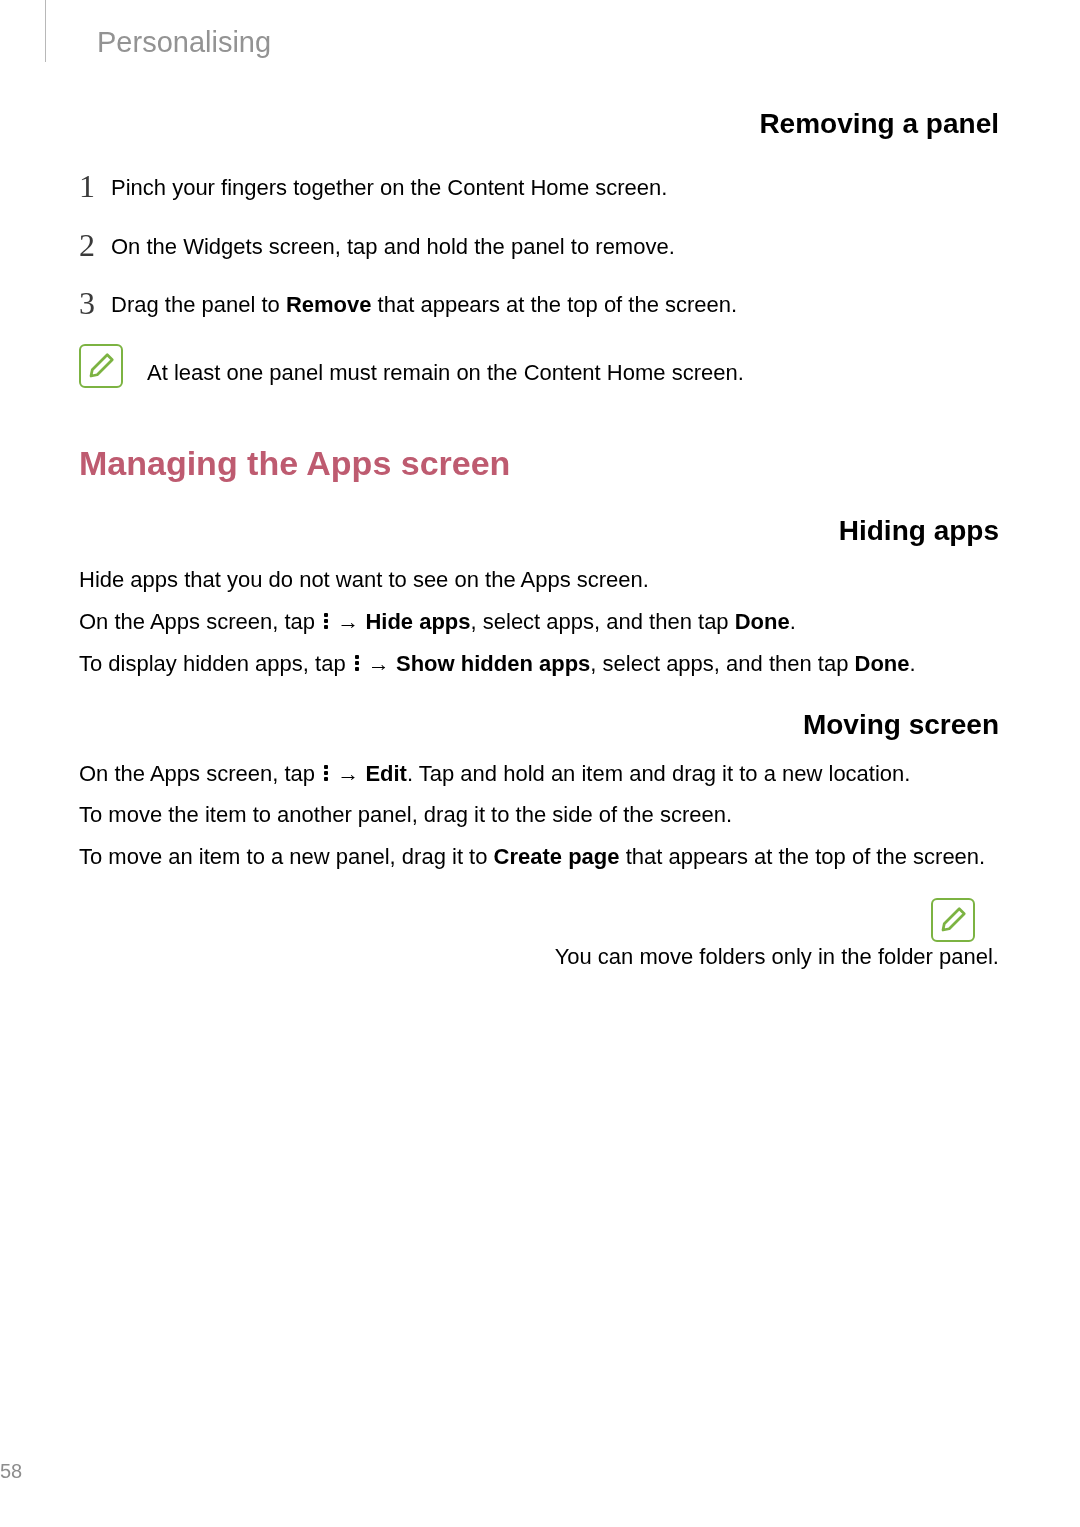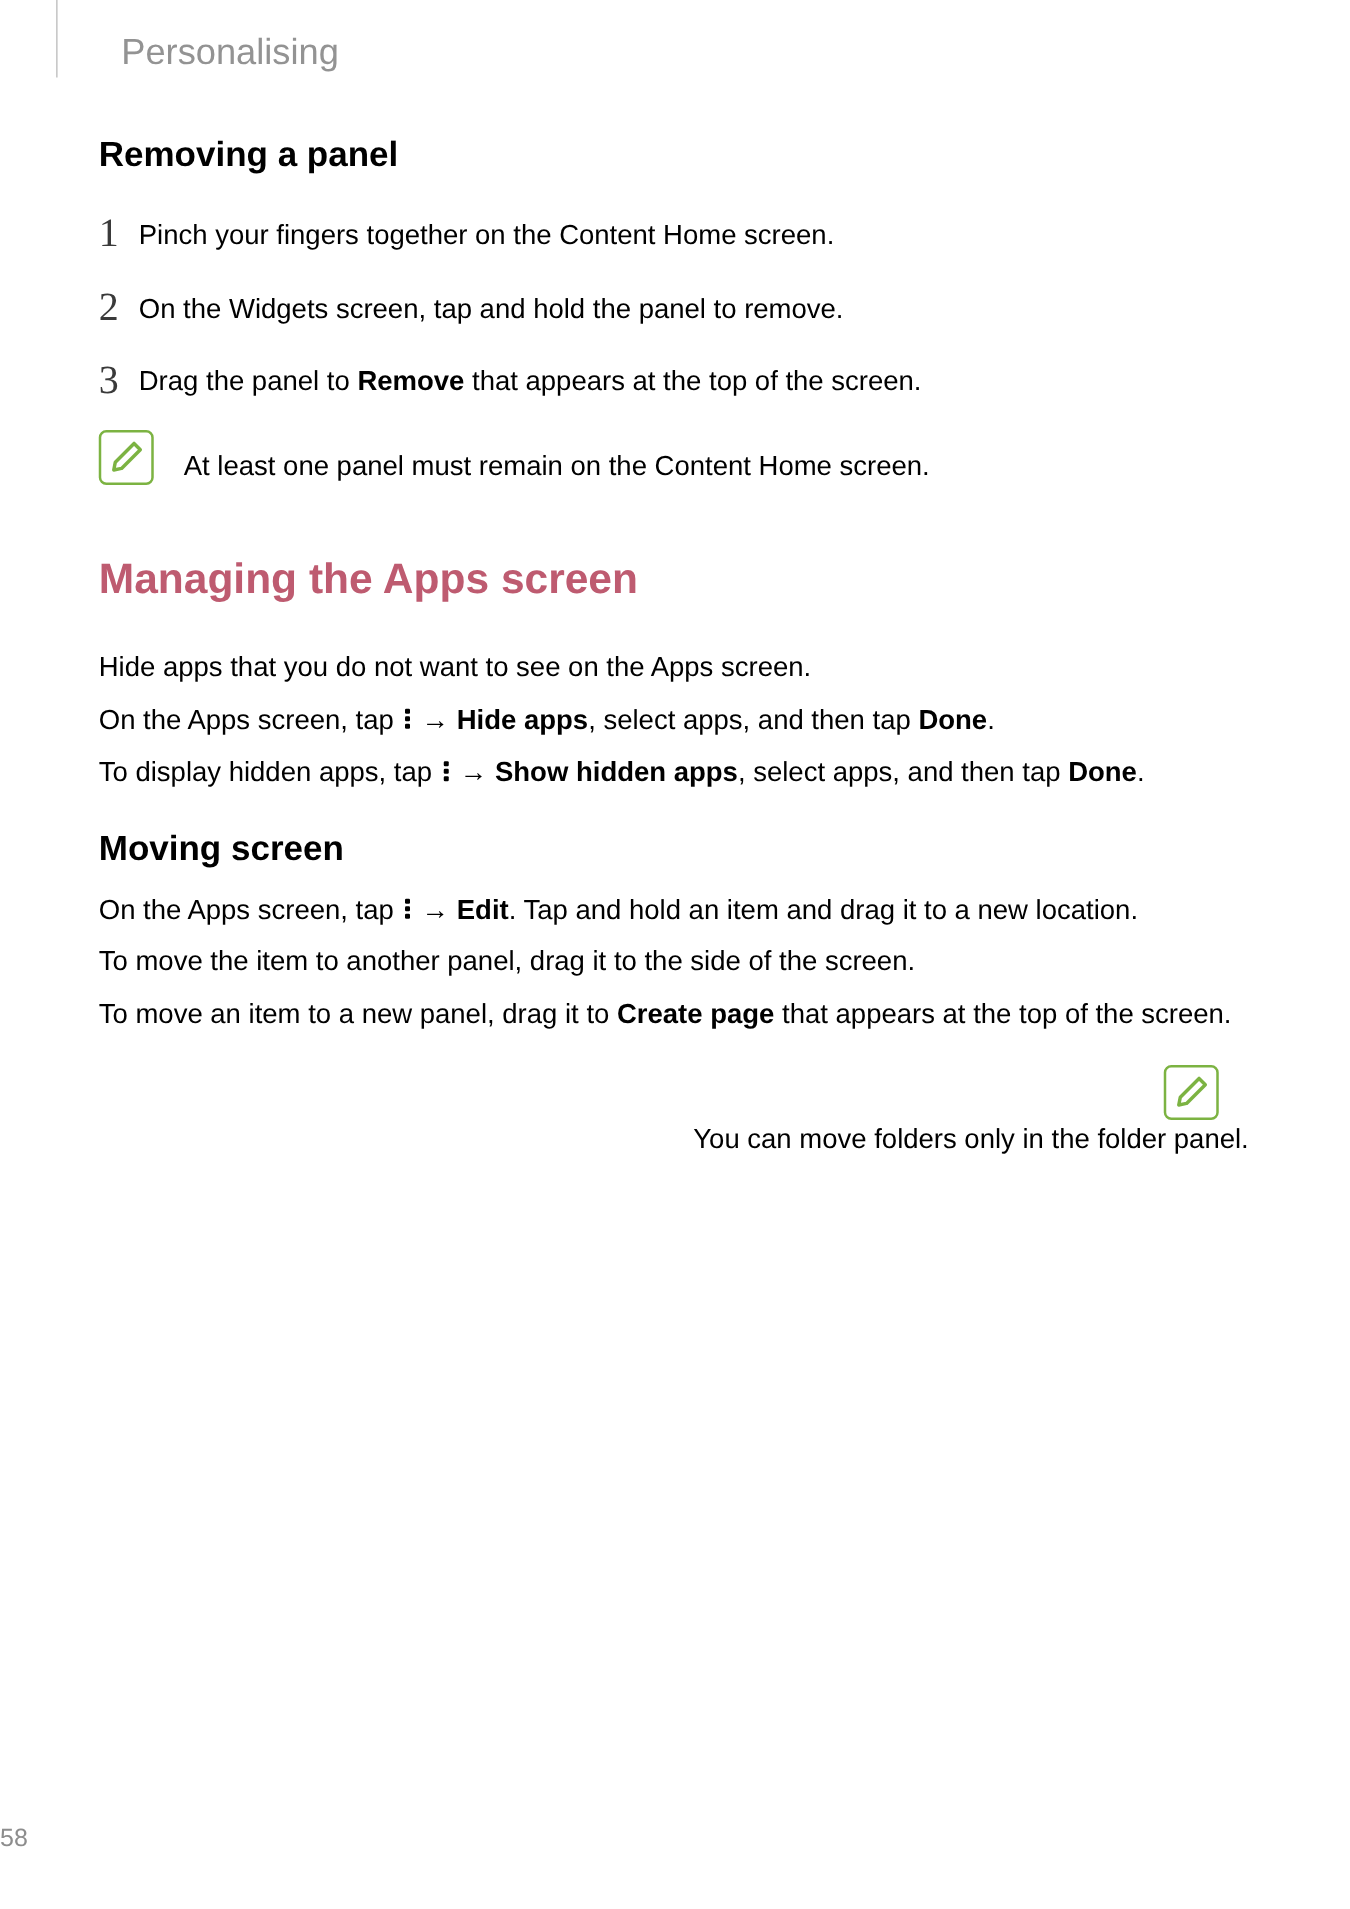--- a/index.html
+++ b/index.html
@@ -35,20 +35,21 @@
       position: absolute;
       left: 79px;
       top: 108px;
       width: 920px;
     }
     .h2 {
       font-size: 28px;
       font-weight: 700;
       color: #000000;
       margin-bottom: 28px;
+      text-align: right;
     }
     .h1-colored {
       font-size: 34px;
       font-weight: 700;
       color: #be5b70;
       margin-top: 56px;
       margin-bottom: 32px;
     }
     .step-row {
       display: flex;
@@ -171,20 +172,21 @@
         <path d="M17 3l4 4L9 19l-5 1 1-5L17 3z"></path>
       </svg>
     </div>
     <div class="note-text">At least one panel must remain on the Content Home screen.</div>
   </div>
 
   <h1 class="h1-colored">Managing the Apps screen</h1>
 
 
   <div class="subsection">
+    <h2 class="h2" style="margin-bottom:14px;">Hiding apps</h2>
     <p class="body-text">Hide apps that you do not want to see on the Apps screen.</p>
     <p class="body-text">
       <span>On the Apps screen, tap </span><span class="more-icon">
           <span></span>
           <span></span>
           <span></span>
         </span><span> → </span><b>Hide apps</b><span>, select apps, and then tap </span><b>Done</b><span>.</span>
     </p>
     <p class="body-text">
       <span>To display hidden apps, tap </span><span class="more-icon">

